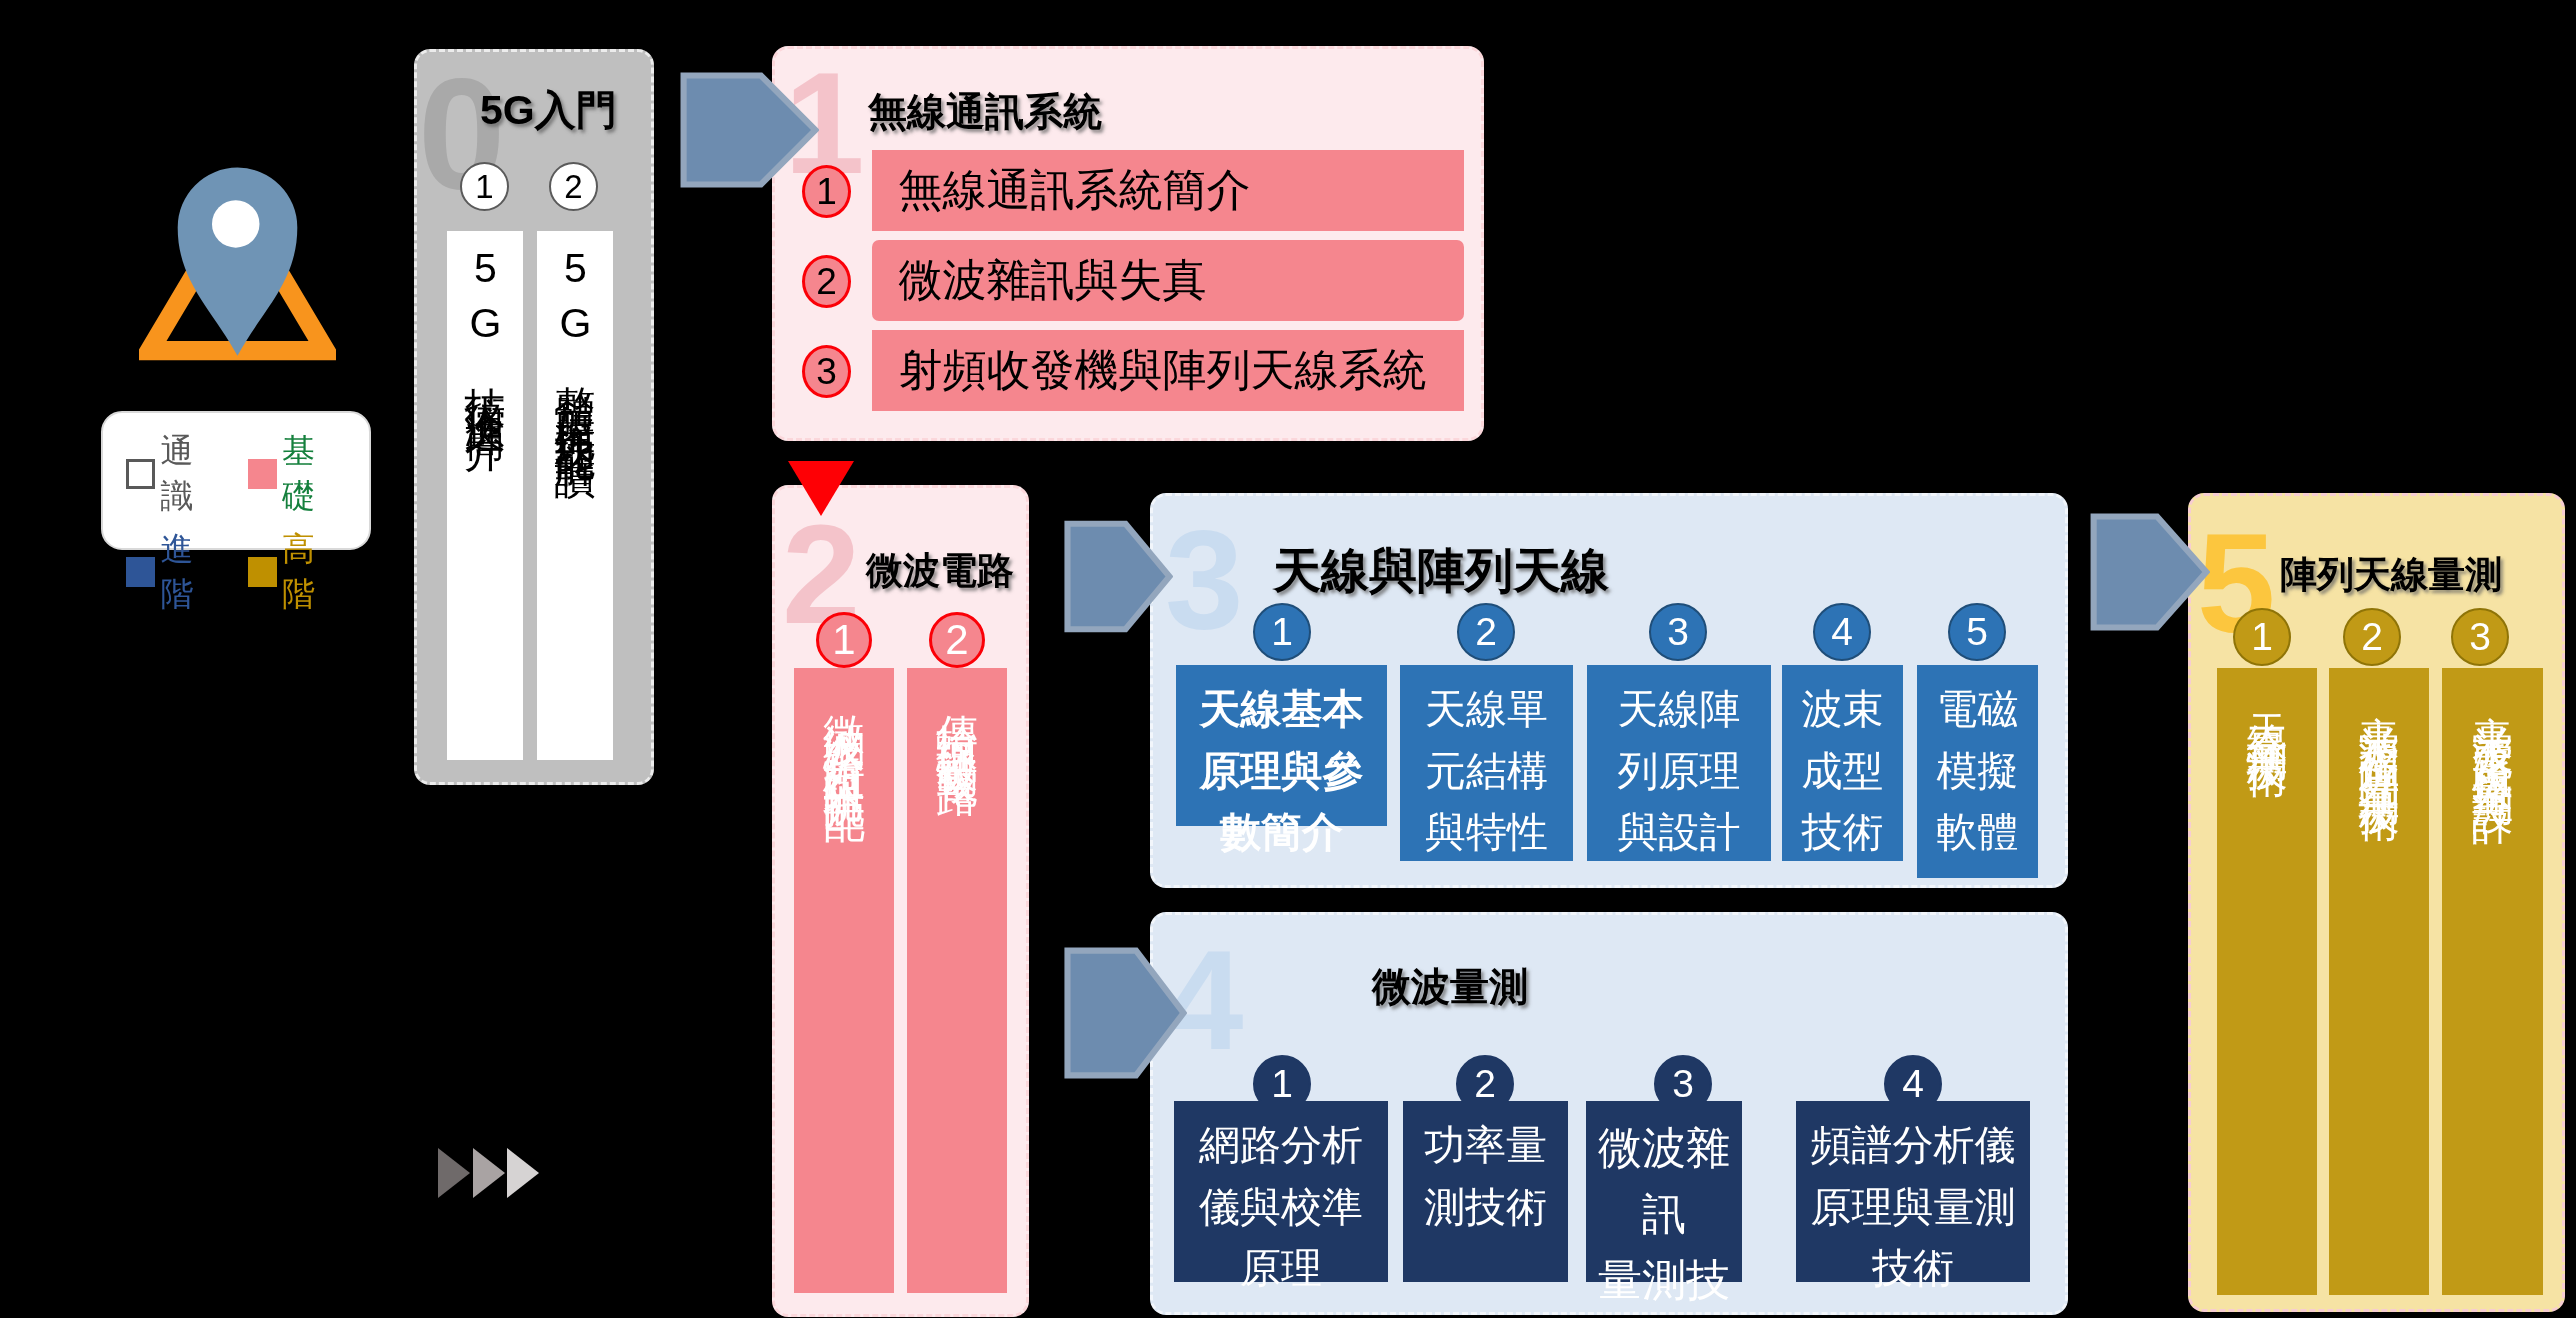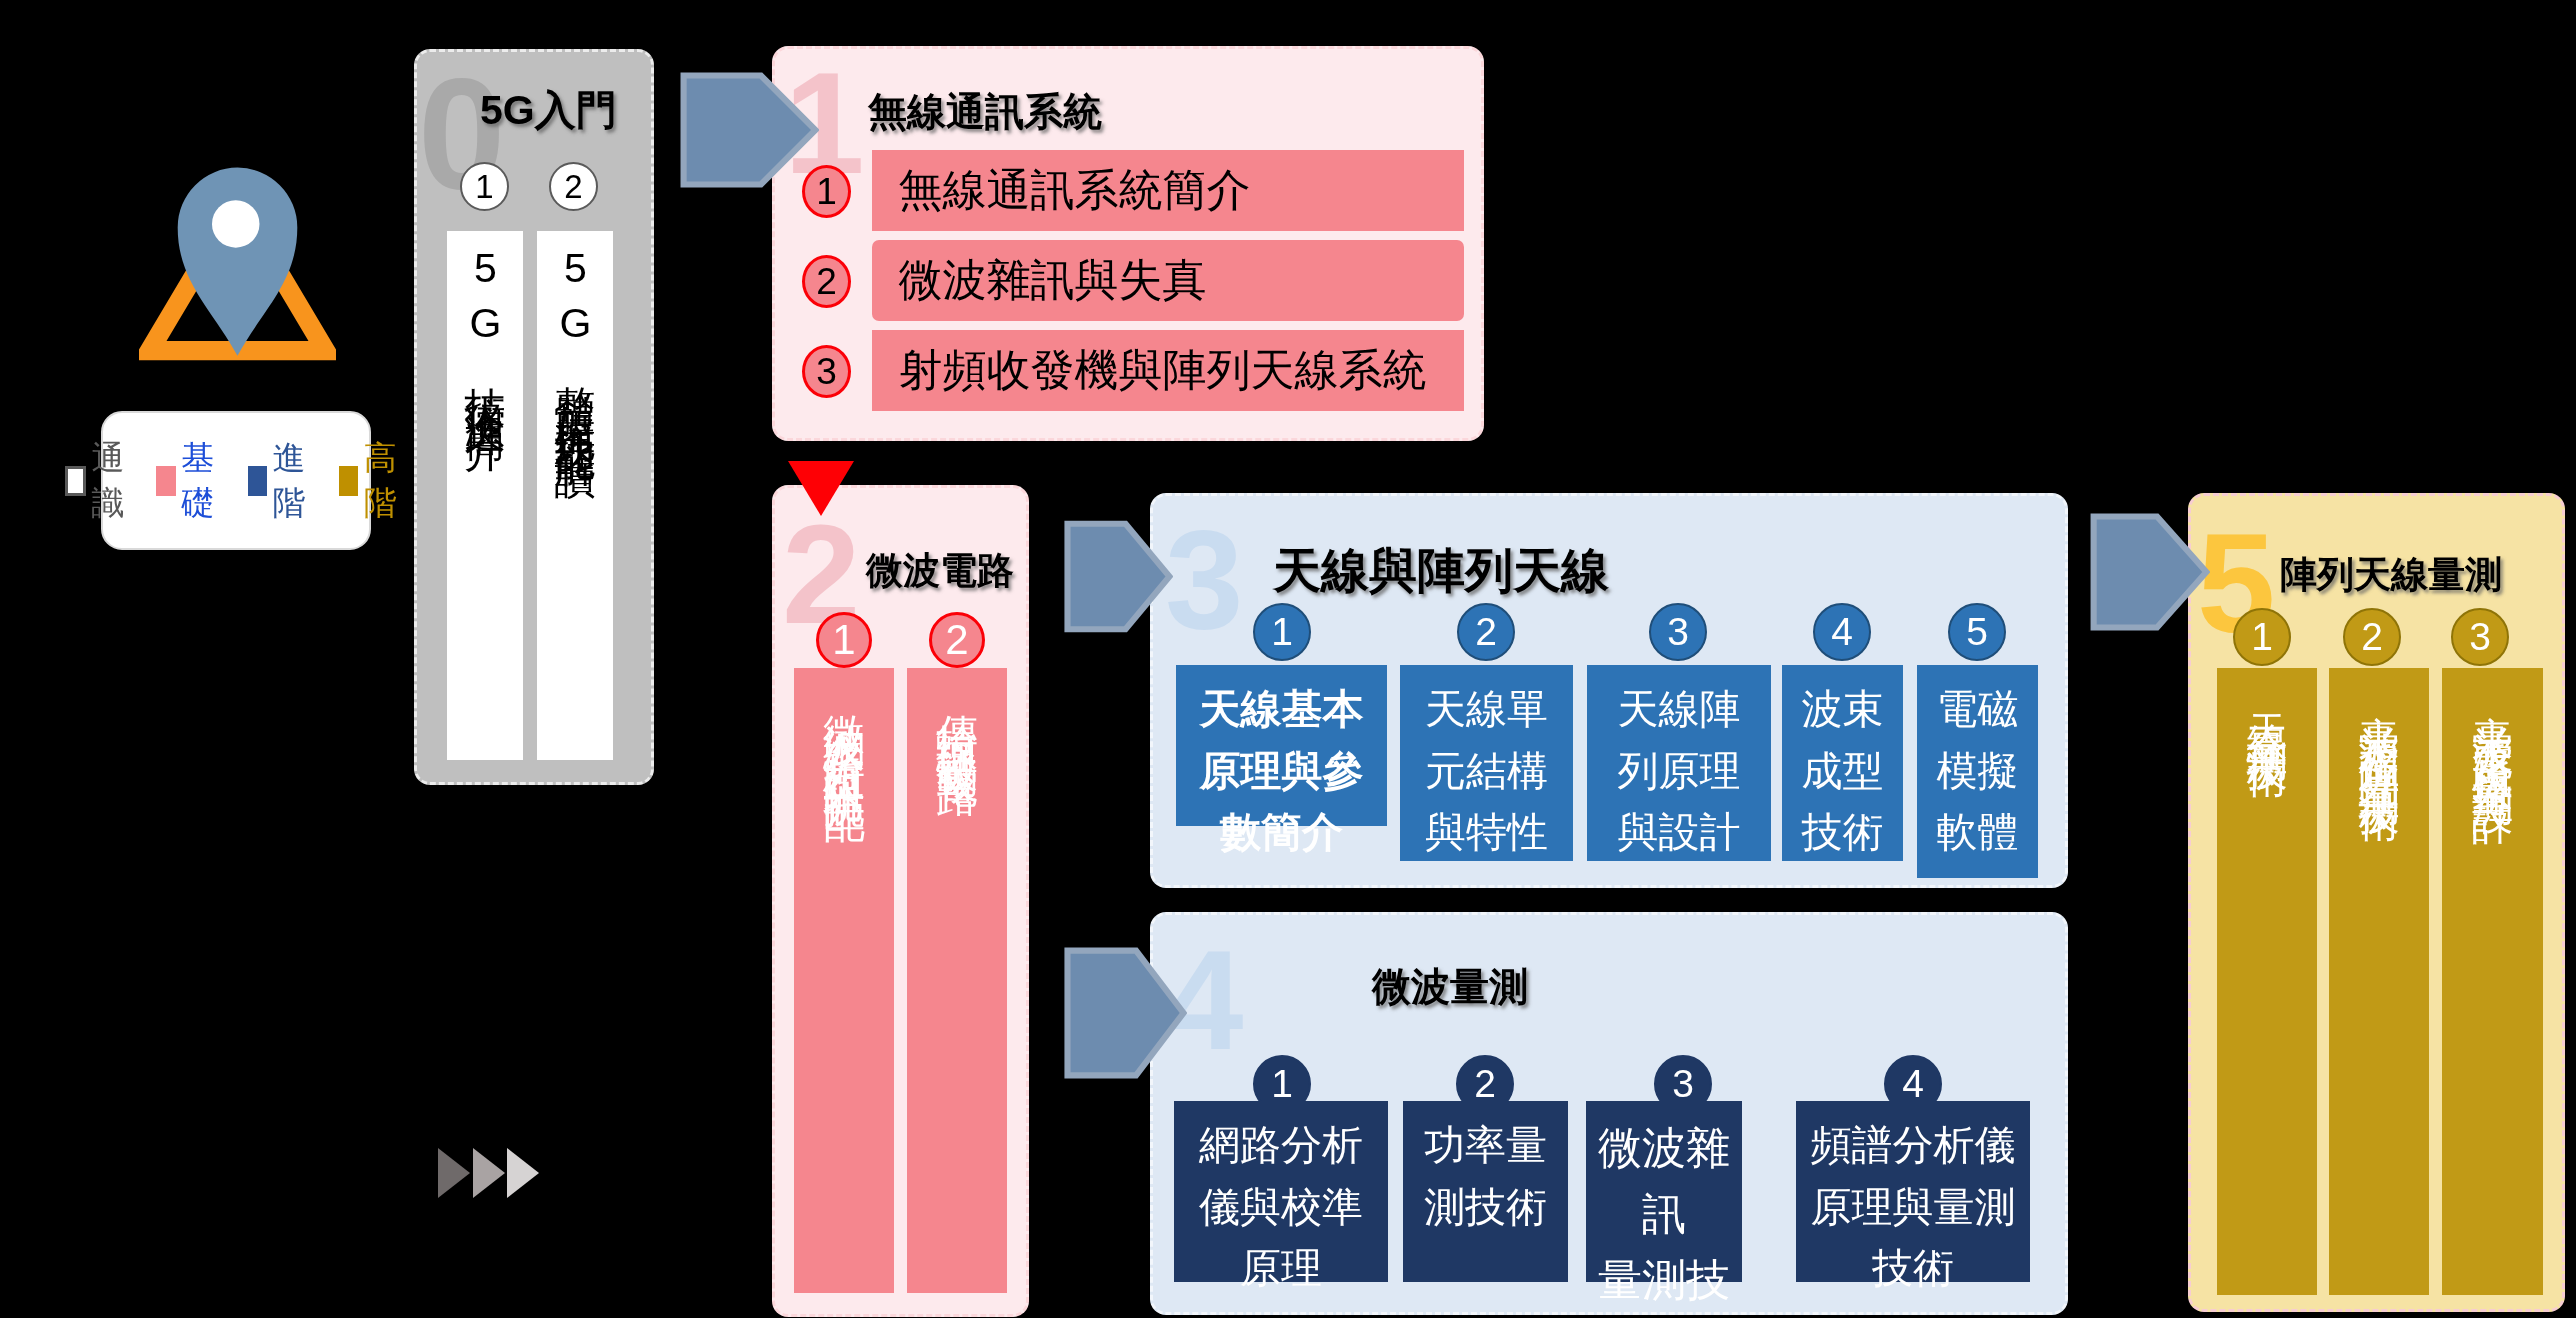--- a/index.html
+++ b/index.html
@@ -45,30 +45,30 @@
     box-sizing:border-box;padding-top:14px;text-align:center;white-space:pre-line;line-height:1.5;}
   .hbox-blue{background:#2d73b5;}
   .hbox-navy{background:#1f3864;}
 
   .arrow-svg{position:absolute;z-index:3;}
 
   .red-tri{position:absolute;z-index:3;width:0;height:0;
     border-left:33px solid transparent;border-right:33px solid transparent;border-top:55px solid #fe0005;}
 
   .legend{position:absolute;z-index:2;background:#fff;border:2.6px solid #d9d9d9;border-radius:21px;
-    display:flex;flex-direction:row;justify-content:center;gap:23px;padding:16px 23px;box-sizing:border-box;}
+    display:flex;flex-direction:column;justify-content:flex-start;gap:8px;padding:16px 23px;box-sizing:border-box;}
   .legend-row{display:flex;gap:23px;align-items:center;}
   .legend-item{display:flex;align-items:center;gap:5.3px;font-size:33px;}
   .swatch{width:30px;height:30px;display:inline-block;box-sizing:border-box;}
   .sw-outline{background:#fff;border:3.5px solid #595959;}
   .sw-pink{background:#f5868e;}
   .sw-blue{background:#2e5597;}
   .sw-gold{background:#bf9000;}
   .lbl-gray{color:#595959;}
-  .lbl-pink{color:#1d4ed8;}
+  .lbl-pink{color:#15803d;}
   .lbl-blue{color:#2e5597;}
   .lbl-gold{color:#bf9000;}
 
   .chevrons{position:absolute;z-index:2;display:flex;align-items:center;}
   .chev{width:0;height:0;border-top:25.5px solid transparent;border-bottom:25.5px solid transparent;margin-right:2.6px;}
   .chev1{border-left:32px solid #6f6a6a;}
   .chev2{border-left:32px solid #a9a3a3;}
   .chev3{border-left:32px solid #d6d3d3;}
 </style>
 </head>

